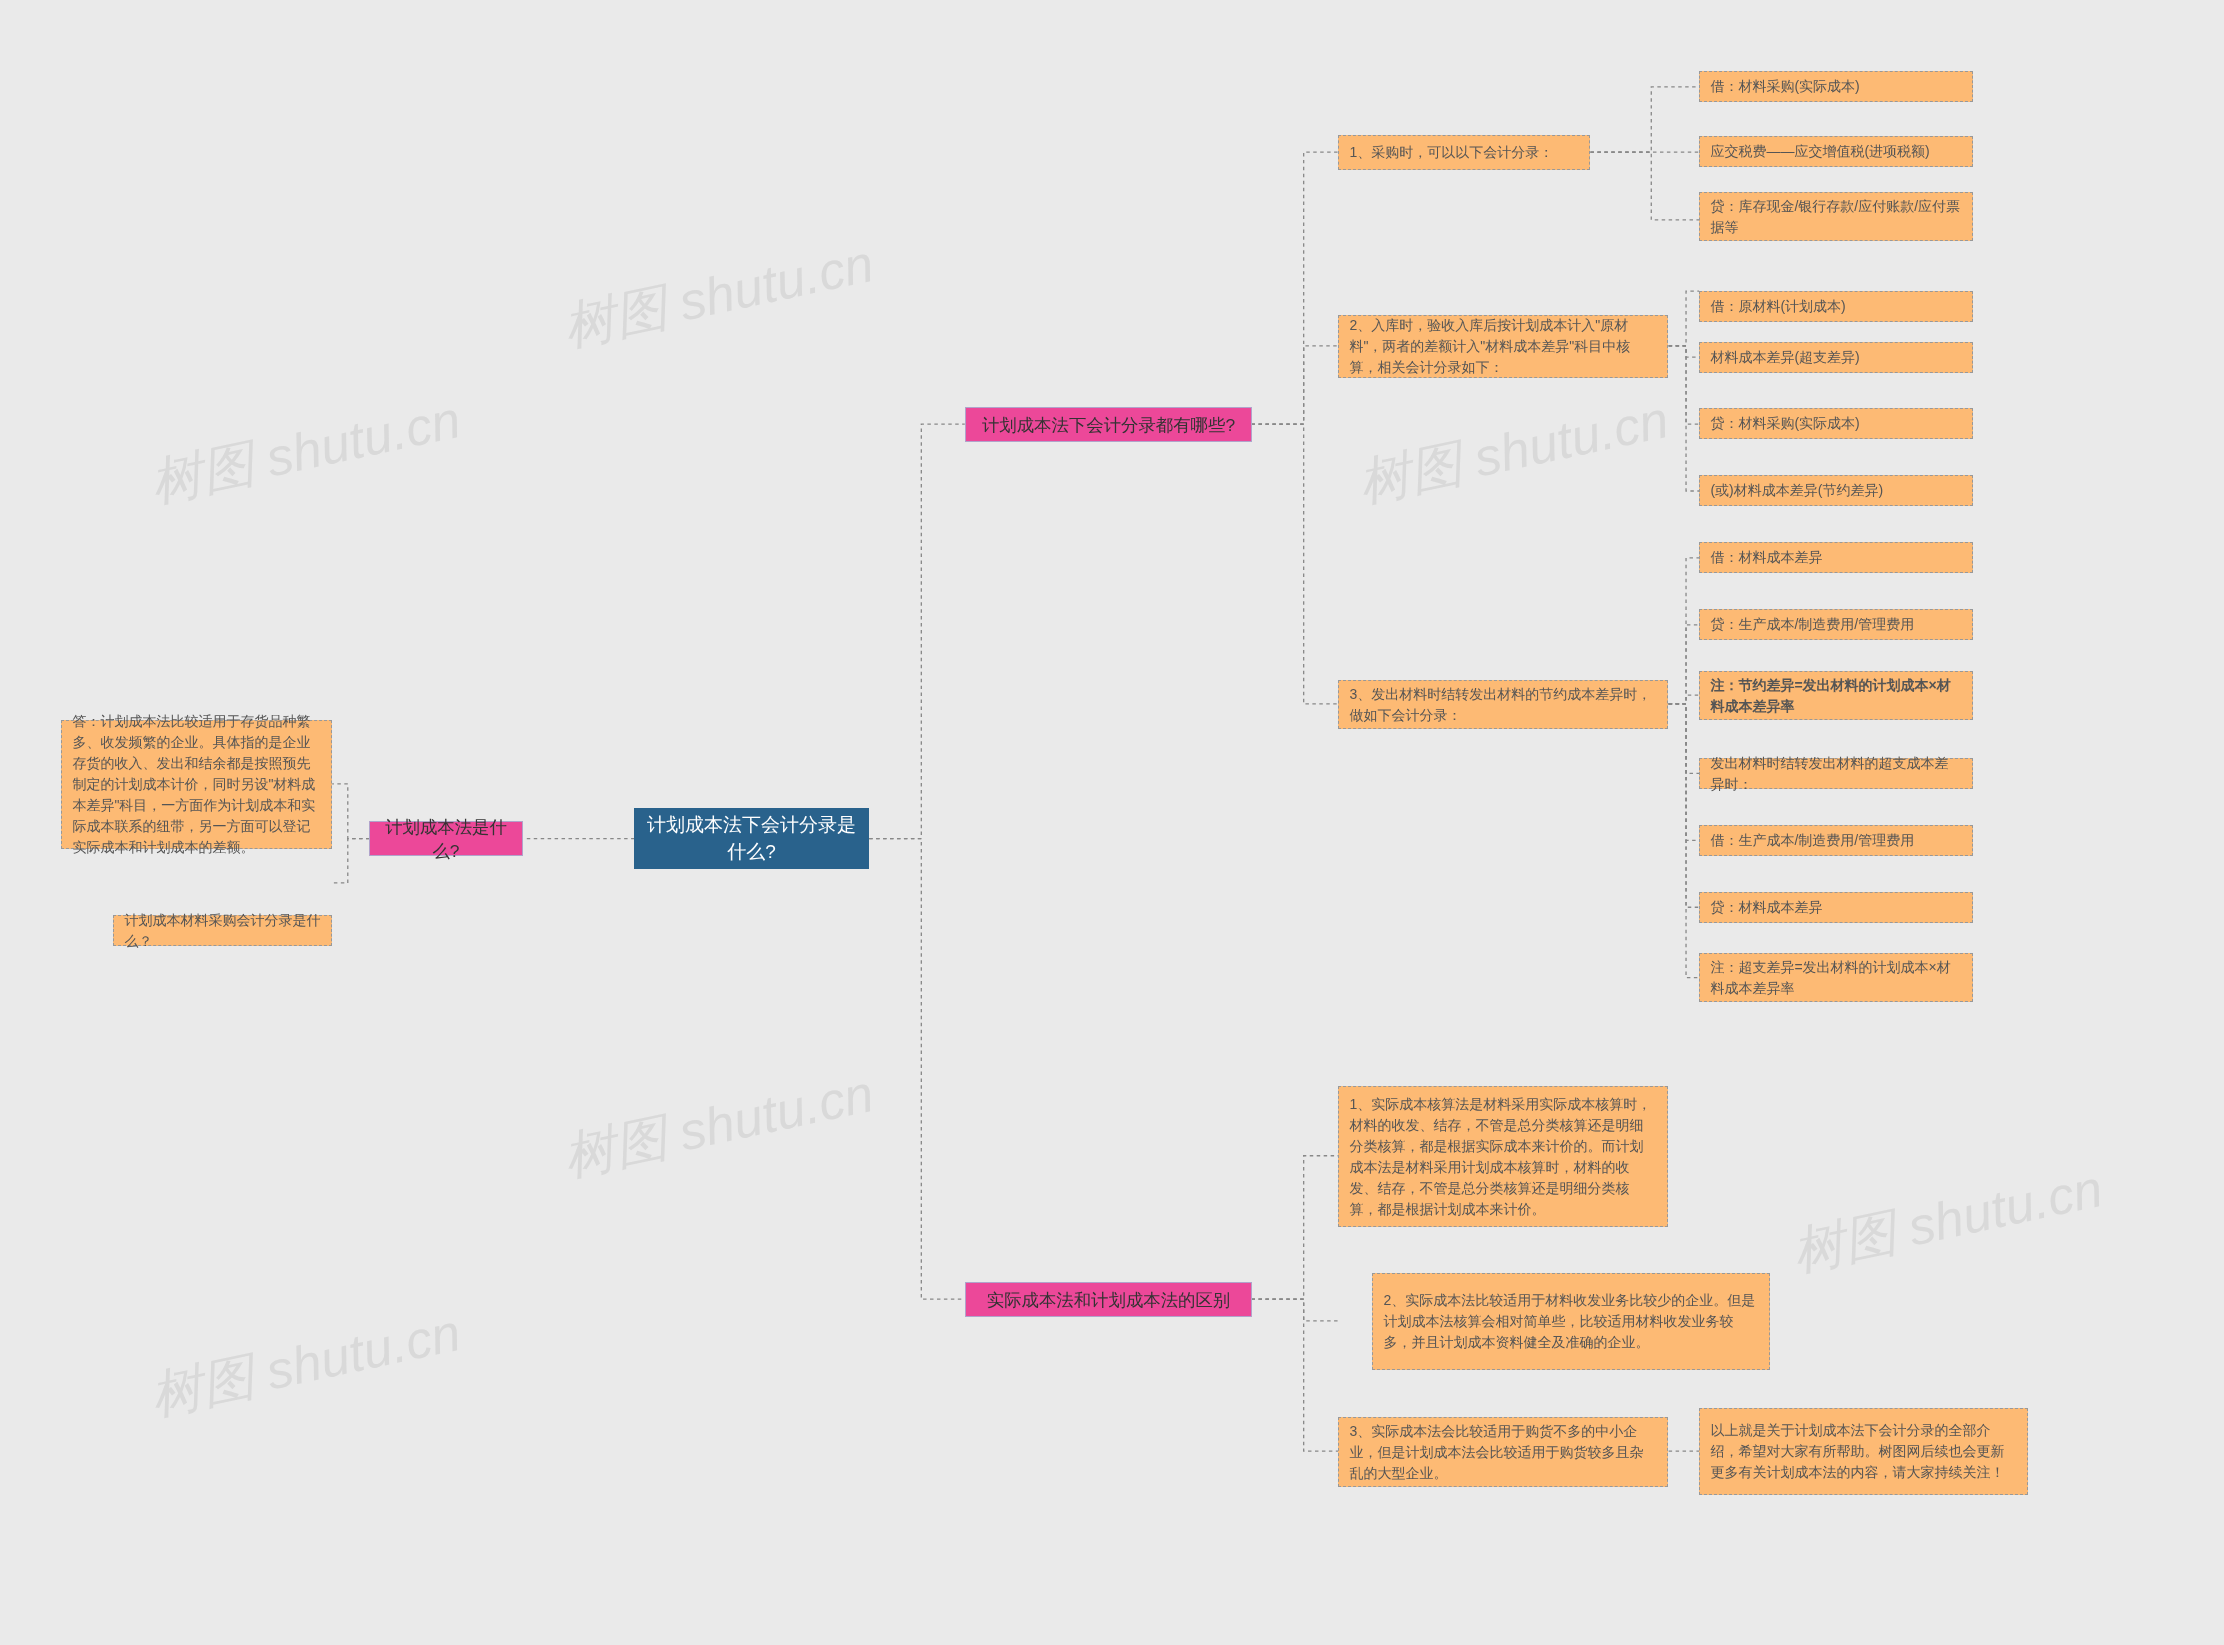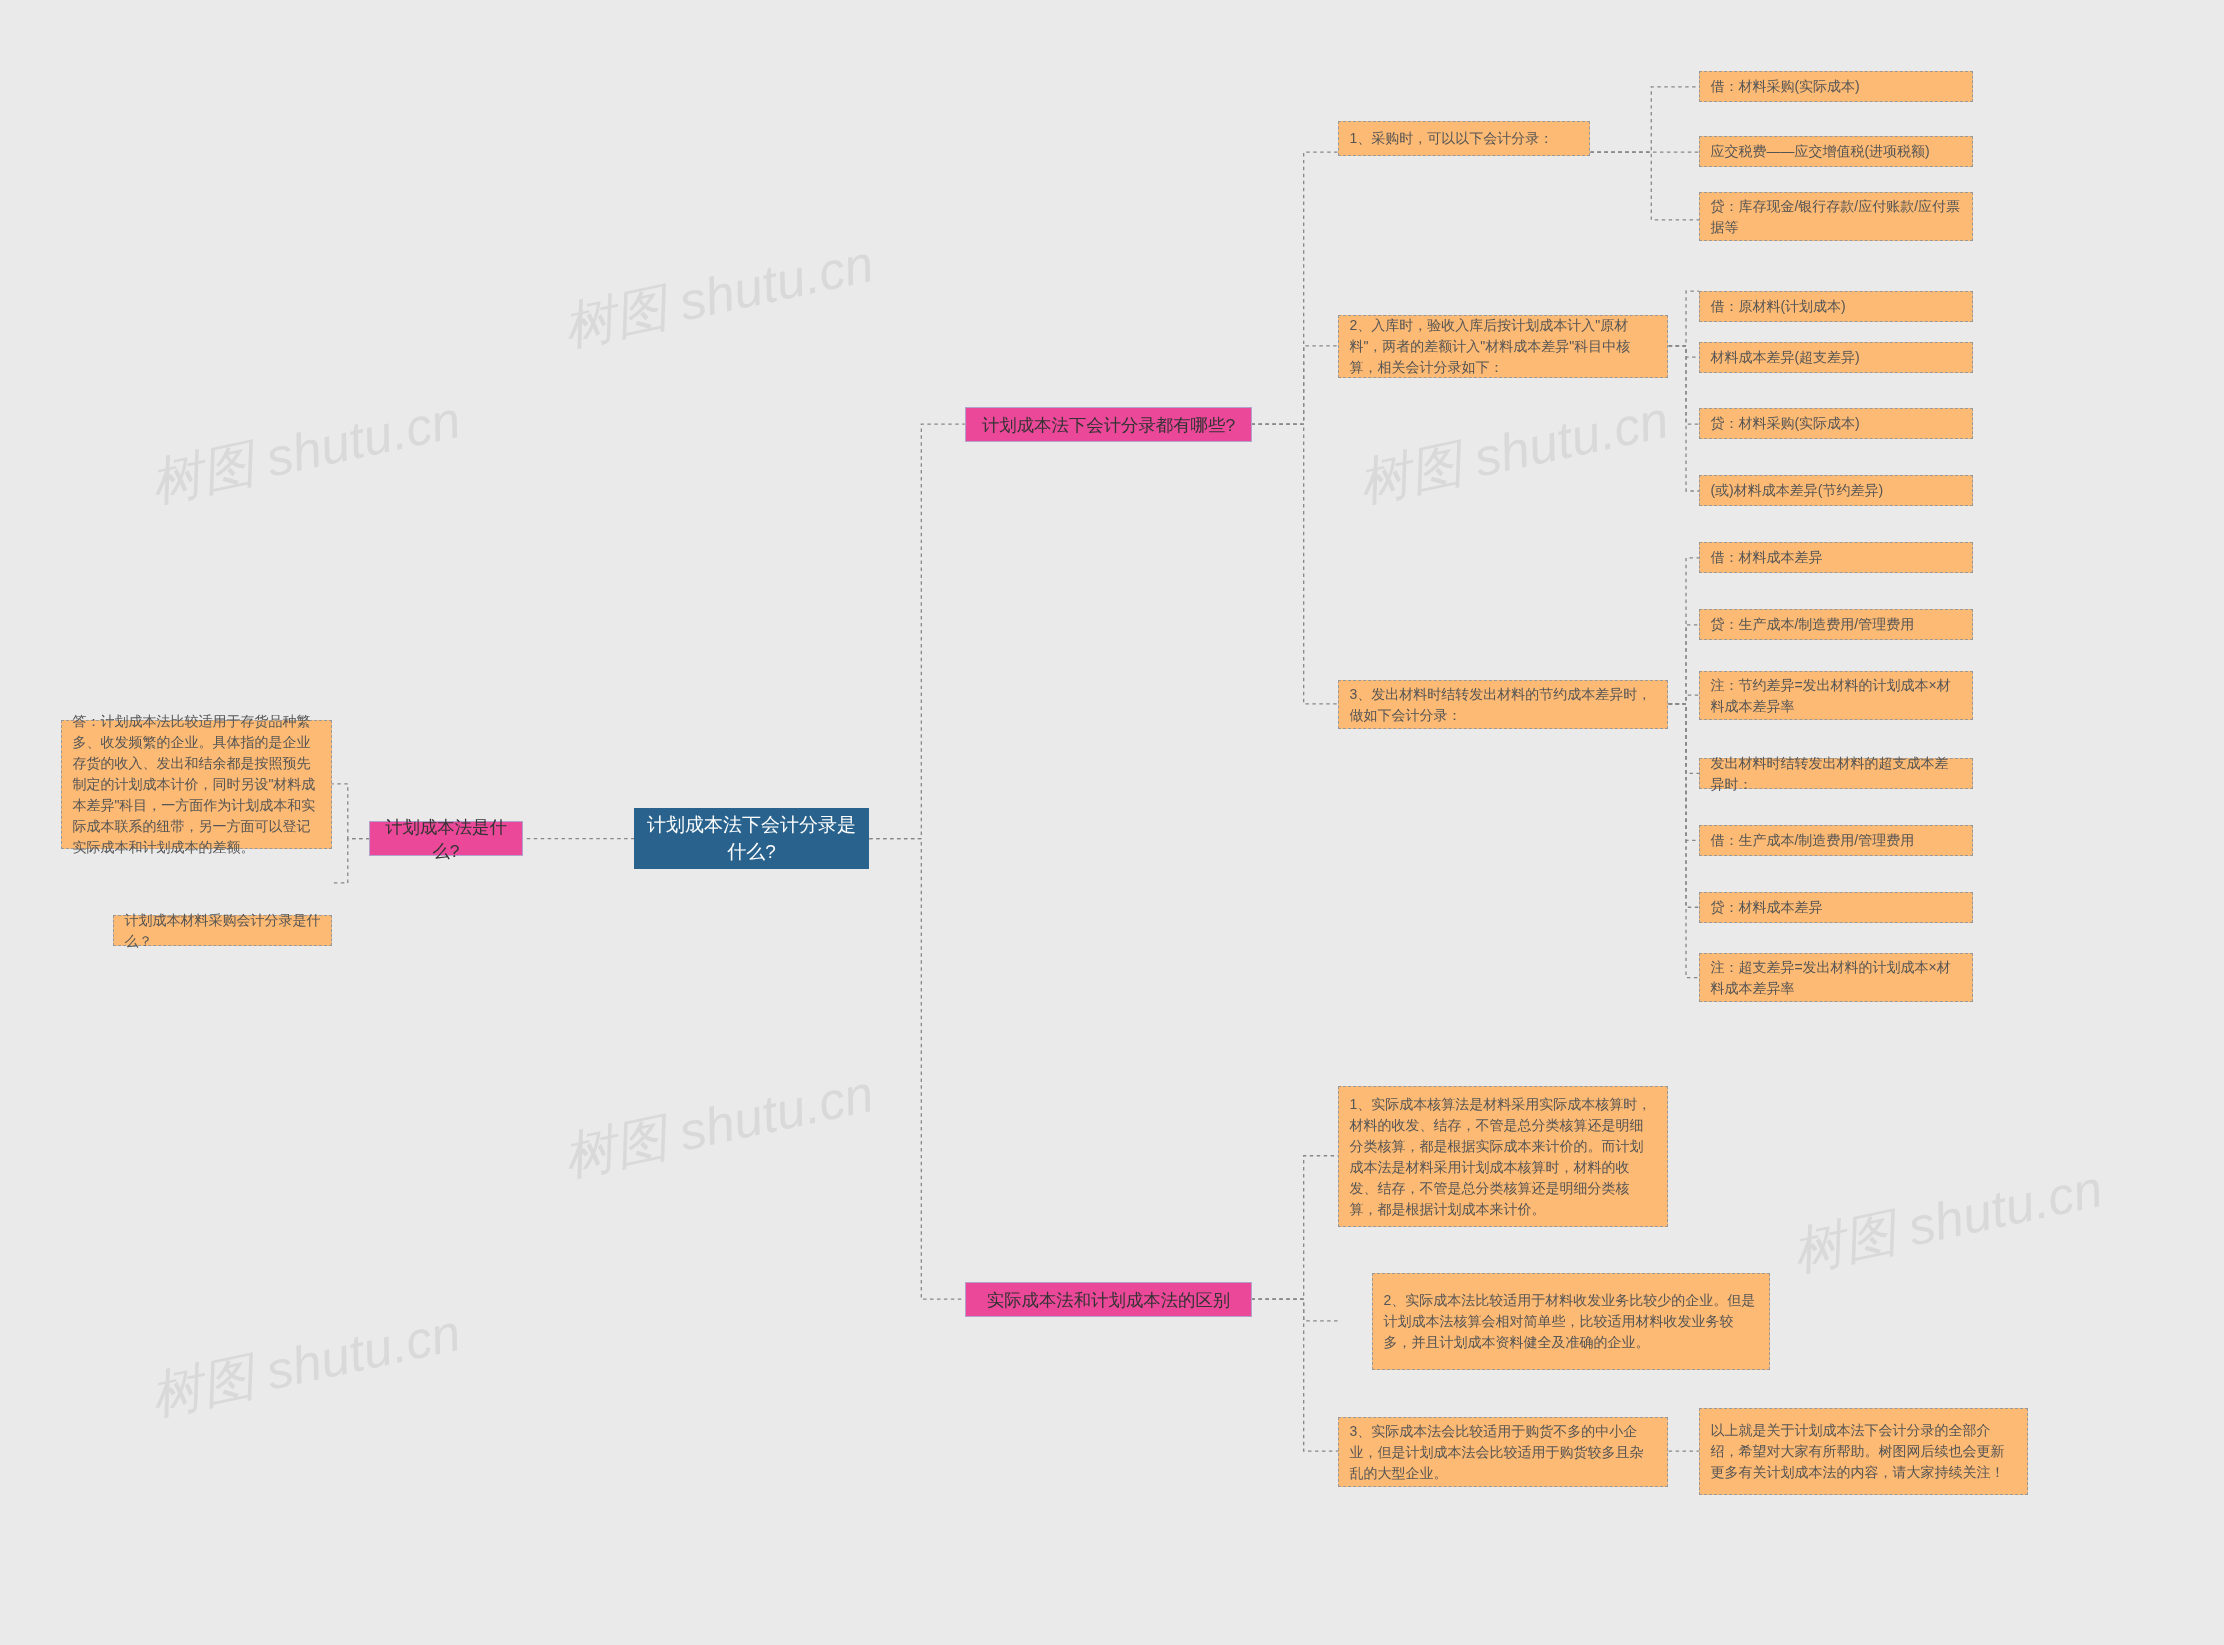--- a/index.html
+++ b/index.html
@@ -107,35 +107,35 @@
 </svg>
 
 <div class="node root" style="left:634px; top:808px; width:235px; height:61px;">计划成本法下会计分录是什么?</div>
 
 <div class="node branch" style="left:369px; top:821px; width:154px; height:35px;">计划成本法是什么?</div>
 <div class="node leaf" style="left:61px; top:720px; width:271px; height:129px;">答：计划成本法比较适用于存货品种繁多、收发频繁的企业。具体指的是企业存货的收入、发出和结余都是按照预先制定的计划成本计价，同时另设"材料成本差异"科目，一方面作为计划成本和实际成本联系的纽带，另一方面可以登记实际成本和计划成本的差额。</div>
 <div class="node leaf" style="left:113px; top:867px; width:219px; height:31px;margin-top:48px;">计划成本材料采购会计分录是什么？</div>
 
 <div class="node branch" style="left:965px; top:407px; width:287px; height:35px;">计划成本法下会计分录都有哪些?</div>
 
-<div class="node leaf" style="left:1338px; top:121px; width:252px; height:35px;">1、采购时，可以以下会计分录：</div>
+<div class="node leaf" style="left:1338px; top:135px; width:252px; height:35px;">1、采购时，可以以下会计分录：</div>
 <div class="node leaf" style="left:1699px; top:71px; width:274px; height:31px;">借：材料采购(实际成本)</div>
 <div class="node leaf" style="left:1699px; top:136px; width:274px; height:31px;">应交税费——应交增值税(进项税额)</div>
 <div class="node leaf" style="left:1699px; top:192px; width:274px; height:49px;">贷：库存现金/银行存款/应付账款/应付票据等</div>
 
 <div class="node leaf" style="left:1338px; top:315px; width:330px; height:63px;">2、入库时，验收入库后按计划成本计入"原材料"，两者的差额计入"材料成本差异"科目中核算，相关会计分录如下：</div>
 <div class="node leaf" style="left:1699px; top:291px; width:274px; height:31px;">借：原材料(计划成本)</div>
 <div class="node leaf" style="left:1699px; top:342px; width:274px; height:31px;">材料成本差异(超支差异)</div>
 <div class="node leaf" style="left:1699px; top:408px; width:274px; height:31px;">贷：材料采购(实际成本)</div>
 <div class="node leaf" style="left:1699px; top:475px; width:274px; height:31px;">(或)材料成本差异(节约差异)</div>
 
 <div class="node leaf" style="left:1338px; top:680px; width:330px; height:49px;">3、发出材料时结转发出材料的节约成本差异时，做如下会计分录：</div>
 <div class="node leaf" style="left:1699px; top:542px; width:274px; height:31px;">借：材料成本差异</div>
 <div class="node leaf" style="left:1699px; top:609px; width:274px; height:31px;">贷：生产成本/制造费用/管理费用</div>
-<div class="node leaf" style="left:1699px; top:671px; width:274px; height:49px;">注：节约差异=发出材料的计划成本×材料成本差异率</div>
+<div class="node leaf" style="left:1699px; top:671px; width:274px; height:49px;font-weight:bold;">注：节约差异=发出材料的计划成本×材料成本差异率</div>
 <div class="node leaf" style="left:1699px; top:758px; width:274px; height:31px;">发出材料时结转发出材料的超支成本差异时：</div>
 <div class="node leaf" style="left:1699px; top:825px; width:274px; height:31px;">借：生产成本/制造费用/管理费用</div>
 <div class="node leaf" style="left:1699px; top:892px; width:274px; height:31px;">贷：材料成本差异</div>
 <div class="node leaf" style="left:1699px; top:953px; width:274px; height:49px;">注：超支差异=发出材料的计划成本×材料成本差异率</div>
 
 <div class="node branch" style="left:965px; top:1282px; width:287px; height:35px;">实际成本法和计划成本法的区别</div>
 <div class="node leaf" style="left:1338px; top:1086px; width:330px; height:141px;">1、实际成本核算法是材料采用实际成本核算时，材料的收发、结存，不管是总分类核算还是明细分类核算，都是根据实际成本来计价的。而计划成本法是材料采用计划成本核算时，材料的收发、结存，不管是总分类核算还是明细分类核算，都是根据计划成本来计价。</div>
 <div class="node leaf" style="left:1338px; top:1273px; width:398px; height:97px;margin-left:34px;">2、实际成本法比较适用于材料收发业务比较少的企业。但是计划成本法核算会相对简单些，比较适用材料收发业务较多，并且计划成本资料健全及准确的企业。</div>
 <div class="node leaf" style="left:1338px; top:1417px; width:330px; height:70px;">3、实际成本法会比较适用于购货不多的中小企业，但是计划成本法会比较适用于购货较多且杂乱的大型企业。</div>
 <div class="node leaf" style="left:1699px; top:1408px; width:329px; height:87px;">以上就是关于计划成本法下会计分录的全部介绍，希望对大家有所帮助。树图网后续也会更新更多有关计划成本法的内容，请大家持续关注！</div>

